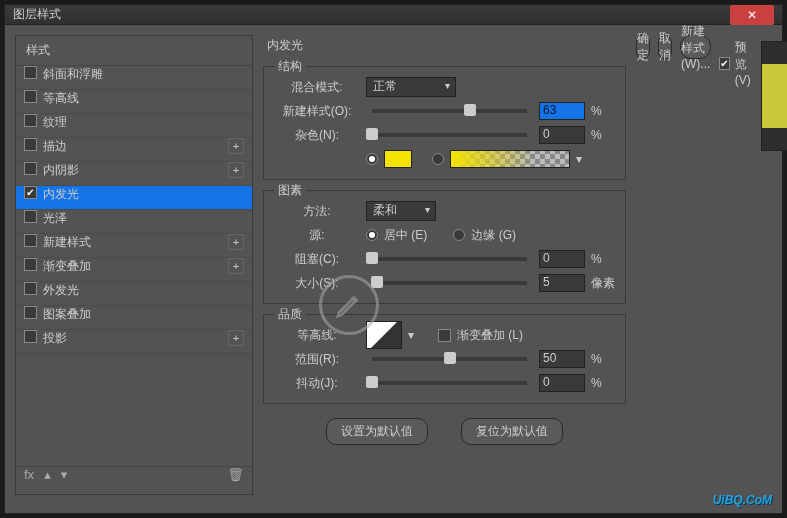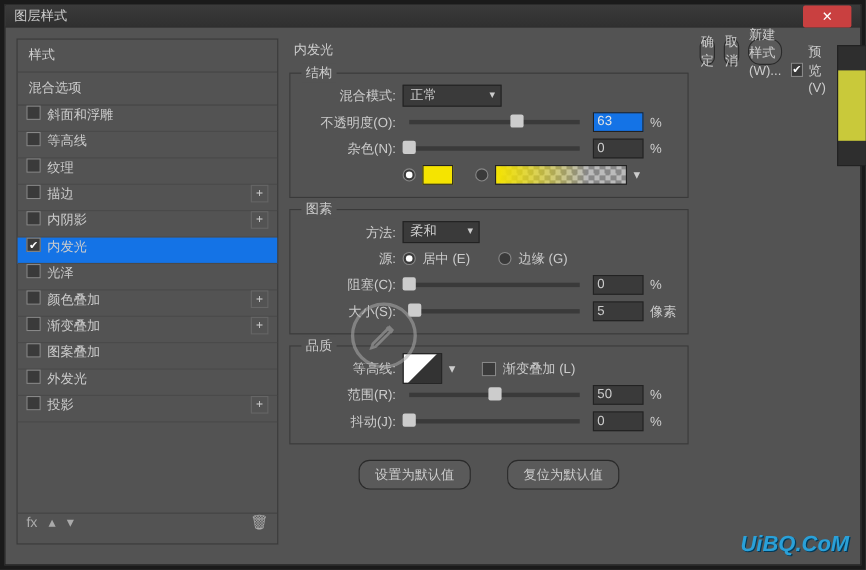--- a/index.html
+++ b/index.html
@@ -19,61 +19,60 @@
 .style-row .lbl{flex:1}
 .style-row .plus{width:16px;height:16px;border:1px solid #666;display:flex;align-items:center;justify-content:center;font-size:11px}
 .left-foot{margin-top:auto;height:28px;display:flex;padding:0 8px;gap:10px;border-top:1px solid #444}
 .left-foot .ic{font-size:13px;color:#aaa;cursor:pointer}
 .left-foot .spacer{flex:1}
 .mid{flex:1;display:flex;flex-direction:column;gap:6px}
 .mid-title{padding:2px 4px}
 .group{border:1px solid #3a3a3a;padding:8px 10px;position:relative;margin-top:4px}
 .group-title{position:absolute;top:-9px;left:10px;background:#535353;padding:0 4px}
 .row{display:flex;align-items:center;height:24px;gap:6px}
-.row .lab{width:86px;text-align:right}
+.row .lab{width:86px;text-align:center}
 .sel{background:#3a3a3a;border:1px solid #222;height:20px;padding:0 18px 0 6px;min-width:90px;position:relative}
 .sel::after{content:"▾";position:absolute;right:5px;top:2px;font-size:10px}
 .slider{flex:1;height:4px;background:#3a3a3a;position:relative;margin:0 6px}
 .slider .thumb{position:absolute;top:-5px;width:12px;height:12px;background:#ccc;border-radius:2px;transform:translateX(-50%)}
 .num{width:46px;height:18px;background:#3a3a3a;border:1px solid #222;padding:0 3px;text-align:left}
-.num.hl{background:#1473e6;color:#e5e5e5}
+.num.hl{background:#1473e6;color:#0f172a}
 .unit{width:24px}
 .radio{width:12px;height:12px;border:1px solid #888;border-radius:50%;background:#3a3a3a;display:inline-flex;align-items:center;justify-content:center}
 .radio.on::after{content:"";width:6px;height:6px;background:#fff;border-radius:50%}
 .swatch{width:28px;height:18px;border:1px solid #222;cursor:pointer}
 .grad{width:120px;height:18px;border:1px solid #222;cursor:pointer}
 .contour{width:36px;height:28px;border:1px solid #222;background:linear-gradient(135deg,#fff 0%,#fff 49%,#333 51%,#333 100%);cursor:pointer}
 .btns-row{display:flex;justify-content:center;gap:33px;margin-top:8px}
 .btn{background:#5a5a5a;border:1px solid #2a2a2a;padding:4px 14px;cursor:pointer;border-radius:10px}
 .right{width:136px;display:flex;flex-direction:row;gap:8px;align-items:flex-start}
 .rbtn{width:128px;height:24px;background:#5a5a5a;border:1px solid #2a2a2a;border-radius:11px;display:flex;align-items:center;justify-content:center;cursor:pointer}
 .prev-row{display:flex;align-items:center;gap:5px;margin-top:4px}
 .prev-row .cb{width:13px;height:13px;border:1px solid #888;background:#3a3a3a;display:flex;align-items:center;justify-content:center}
 .prev-row .cb.checked::after{content:"✔";color:#fff;font-size:10px}
 .preview{width:110px;height:110px;background:#2e2e2e;border:1px solid #222;display:flex;align-items:center;justify-content:center;margin-top:6px}
 .preview .sq{width:64px;height:64px;background:#c9c93a}
 .pencil{position:absolute;left:314px;top:270px;width:60px;height:60px;border:3px solid #aaa;border-radius:50%;display:flex;align-items:center;justify-content:center;opacity:.55;pointer-events:none}
 .pencil svg{width:30px;height:30px}
-.watermark{position:absolute;right:10px;bottom:6px;font-size:20px;font-weight:bold;font-style:italic;color:#2aa0d8;text-shadow:1px 1px 0 #003a5a}
+.watermark{position:absolute;right:10px;bottom:6px;font-size:12px;font-weight:bold;font-style:italic;color:#2aa0d8;text-shadow:1px 1px 0 #003a5a}
 </style>
 </head>
 <body>
 
 <div class="dialog">
 
   <div class="titlebar">
     <span class="title">图层样式</span>
     <div class="close-btn">✕</div>
   </div>
 
   <div class="body">
 
     <div class="left">
       <div class="left-head">样式</div>
-      <div class="left-sub">混合选项</div>
       <div id="style-list">
           <div class="style-row">
             <span class="cb"></span>
             <span class="lbl">斜面和浮雕</span>
           </div>
           <div class="style-row">
             <span class="cb"></span>
             <span class="lbl">等高线</span>
           </div>
           <div class="style-row">
@@ -93,35 +92,35 @@
           <div class="style-row selected">
             <span class="cb checked"></span>
             <span class="lbl">内发光</span>
           </div>
           <div class="style-row">
             <span class="cb"></span>
             <span class="lbl">光泽</span>
           </div>
           <div class="style-row">
             <span class="cb"></span>
-            <span class="lbl">颜色叠加</span>
+            <span class="lbl">新建样式</span>
             <span class="plus">+</span>
           </div>
           <div class="style-row">
             <span class="cb"></span>
             <span class="lbl">渐变叠加</span>
             <span class="plus">+</span>
           </div>
           <div class="style-row">
             <span class="cb"></span>
+            <span class="lbl">外发光</span>
+          </div>
+          <div class="style-row">
+            <span class="cb"></span>
             <span class="lbl">图案叠加</span>
-          </div>
-          <div class="style-row">
-            <span class="cb"></span>
-            <span class="lbl">外发光</span>
           </div>
           <div class="style-row">
             <span class="cb"></span>
             <span class="lbl">投影</span>
             <span class="plus">+</span>
           </div>
         </div>
       <div class="left-foot">
         <span class="ic">fx</span>
         <span class="ic">▴</span>
@@ -134,21 +133,21 @@
     <div class="mid">
       <div class="mid-title">内发光</div>
 
       <div class="group">
         <div class="group-title">结构</div>
         <div class="row">
           <span class="lab">混合模式:</span>
           <div class="sel">正常</div>
         </div>
         <div class="row">
-          <span class="lab">不透明度(O):</span>
+          <span class="lab">新建样式(O):</span>
           <div class="slider">
               <div class="thumb" style="left:63%"></div>
             </div>
           <div class="num hl">63</div>
           <span class="unit">%</span>
         </div>
         <div class="row">
           <span class="lab">杂色(N):</span>
           <div class="slider">
               <div class="thumb" style="left:0%"></div>

